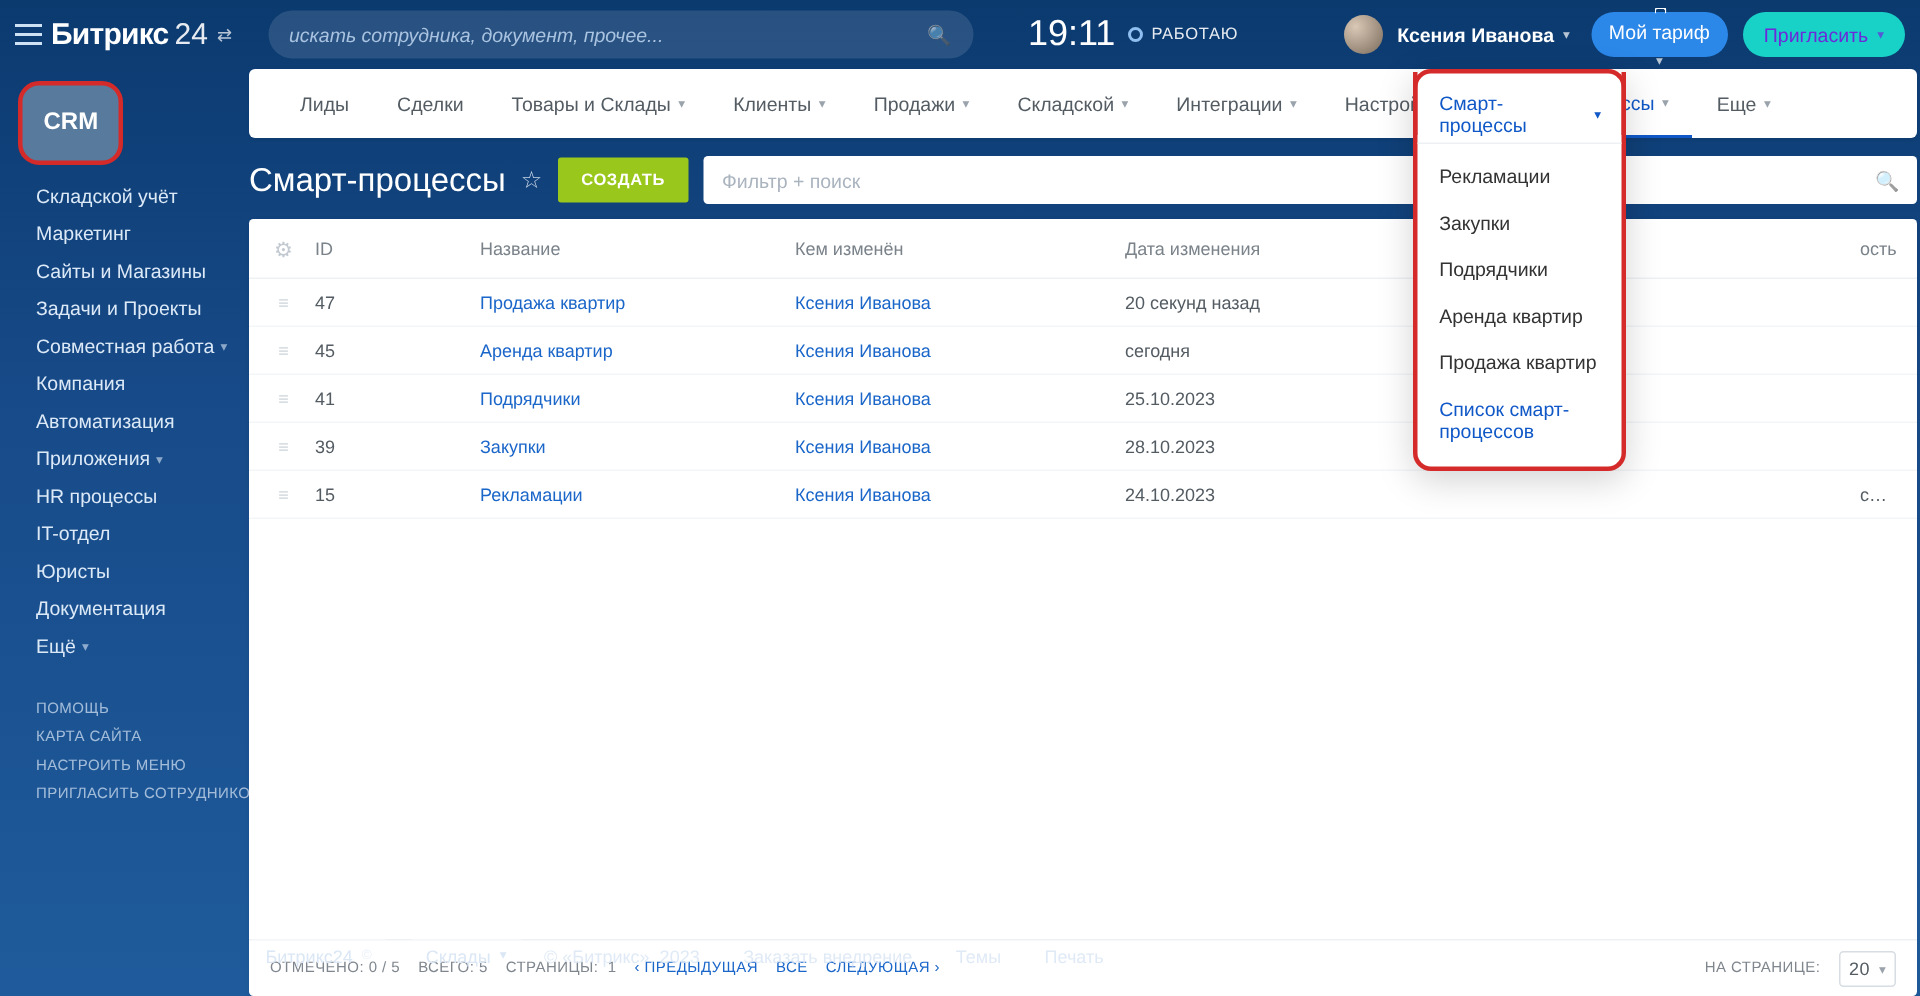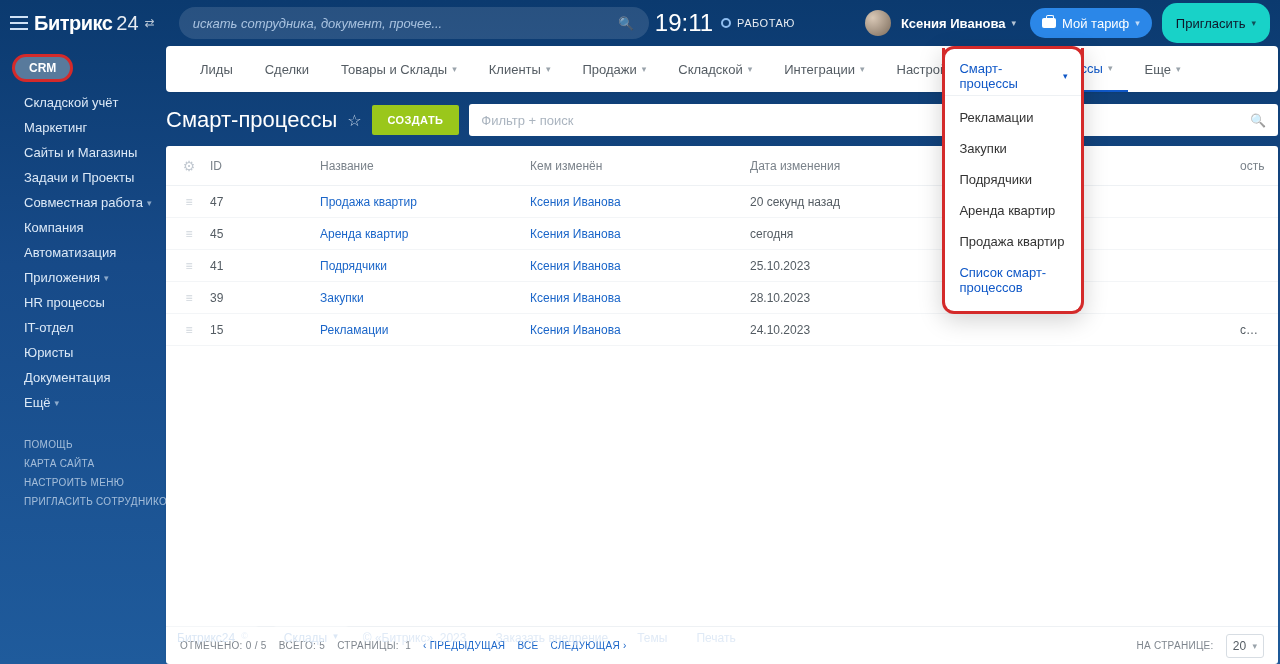--- a/index.html
+++ b/index.html
@@ -15,29 +15,29 @@
 .search-bar { flex: 0 0 470px; height: 32px; background: rgba(255,255,255,0.12); border-radius: 16px; display: flex; align-items: center; padding: 0 14px; color: #cfe1f5; margin-left: 8px; }
 .search-bar input { flex: 1; background: transparent; border: none; outline: none; color: #cfe1f5; font-style: italic; font-size: 13px; }
 .search-bar input::placeholder { color: #a9c3e0; font-style: italic; }
 .header-spacer { flex: 1; }
 .clock { font-size: 24px; font-weight: 300; margin-right: 8px; }
 .status-circle { width: 10px; height: 10px; border: 2px solid #8fbef0; border-radius: 50%; margin-right: 6px; }
 .status-text { font-size: 11px; letter-spacing: 0.5px; opacity: 0.9; margin-right: 70px; }
 .avatar { width: 26px; height: 26px; border-radius: 50%; background: radial-gradient(circle at 30% 30%, #d9c8b6, #7a6a5a); margin-right: 10px; }
 .user-name { font-size: 13px; font-weight: 600; margin-right: 6px; }
 .chev { font-size: 9px; opacity: 0.7; margin-right: 14px; }
-.btn-tariff { background: #2b87e8; color: #fff; border: none; height: 30px; padding: 0 12px; border-radius: 15px; font-size: 13px; display: flex; align-items: center; gap: 6px; margin-right: 10px; cursor: pointer; }
-.btn-invite { background: #18d2c8; color: #0f172a; border: none; height: 40px; padding: 0 14px; border-radius: 15px; font-size: 13px; display: flex; align-items: center; gap: 6px; cursor: pointer; }
+.btn-tariff { background: #2b87e8; color: #fff; border: none; height: 30px; padding: 0 12px; border-radius: 15px; font-size: 13px; display: flex; align-items: center; gap: 6px; margin-right: 10px; cursor: pointer; flex-direction: column; }
+.btn-invite { background: #18d2c8; color: #6d28d9; border: none; height: 30px; padding: 0 14px; border-radius: 15px; font-size: 13px; display: flex; align-items: center; gap: 6px; cursor: pointer; }
 .briefcase { width: 14px; height: 10px; background: #fff; border-radius: 2px; position: relative; }
 .briefcase::before { content:''; position:absolute; top:-3px; left:4px; width:6px; height:3px; border:1px solid #fff; border-bottom:none; border-radius:2px 2px 0 0; }
 
 
 .shell { display: flex; height: calc(100% - 46px); }
 .sidebar { width: 166px; padding: 6px 0; color: #dce9f7; font-size: 13px; }
-.crm-badge { display:inline-block; margin: 2px 0 8px 12px; background: #587a9c; color: #fff; padding: 4px 14px; border-radius: 12px; font-size: 12px; font-weight: 600; border: 3px solid #d42a2a; border-radius: 14px; text-align: right; }
+.crm-badge { display:inline-block; margin: 2px 0 8px 12px; background: #587a9c; color: #fff; padding: 16px 14px; border-radius: 12px; font-size: 16px; font-weight: 600; border: 3px solid #d42a2a; border-radius: 14px; text-align: right; }
 .side-item { padding: 5px 14px 5px 24px; cursor: pointer; white-space: nowrap; display:flex; align-items:center; gap:4px;}
 .side-sub { margin-top: 20px; }
 .side-sub .side-item { font-size: 10px; text-transform: uppercase; opacity: 0.7; padding: 4px 14px 4px 24px; letter-spacing: 0.3px;}
 .side-chev { font-size: 9px; opacity: 0.6; }
 
 .main { flex: 1; display: flex; flex-direction: column; padding: 0 10px 0 0; position: relative; }
 
 
 .tabs { background: #fff; border-radius: 4px; height: 46px; display: flex; align-items: center; padding: 0 18px; gap: 0; box-shadow: 0 1px 2px rgba(0,0,0,0.06); }
 .tab { padding: 0 16px; height: 100%; display: flex; align-items: center; gap: 5px; color: #545c63; font-size: 13px; cursor: pointer; }

